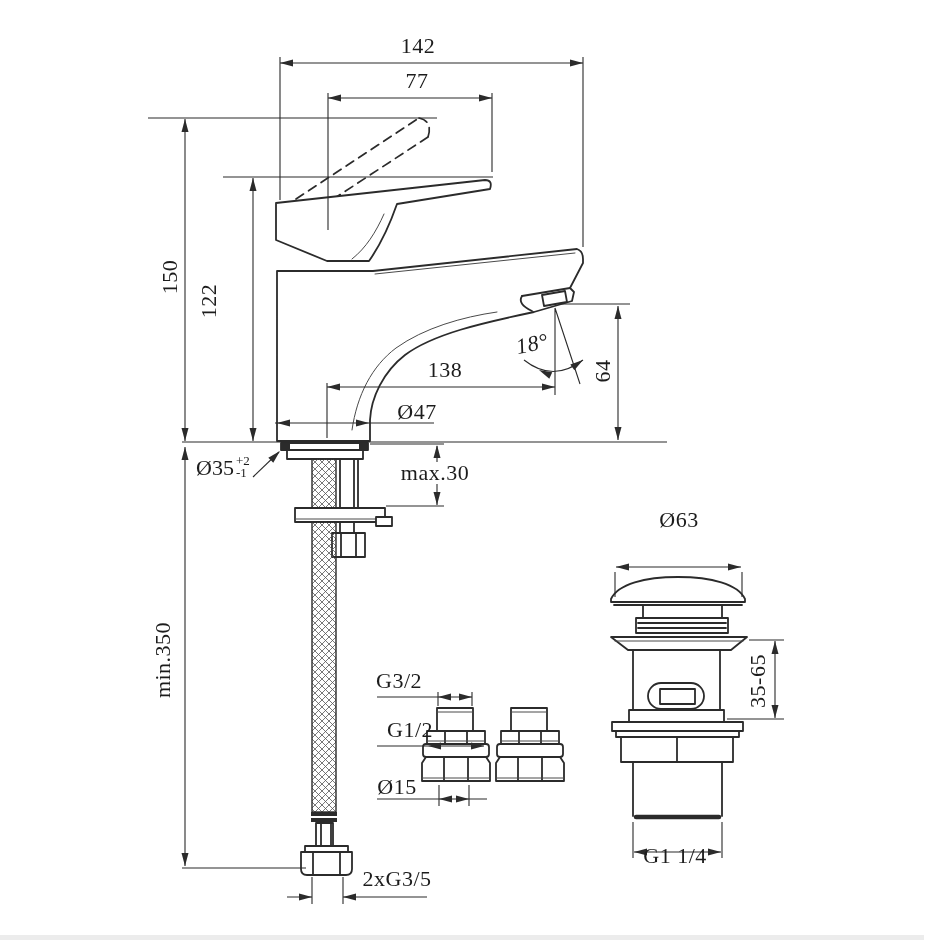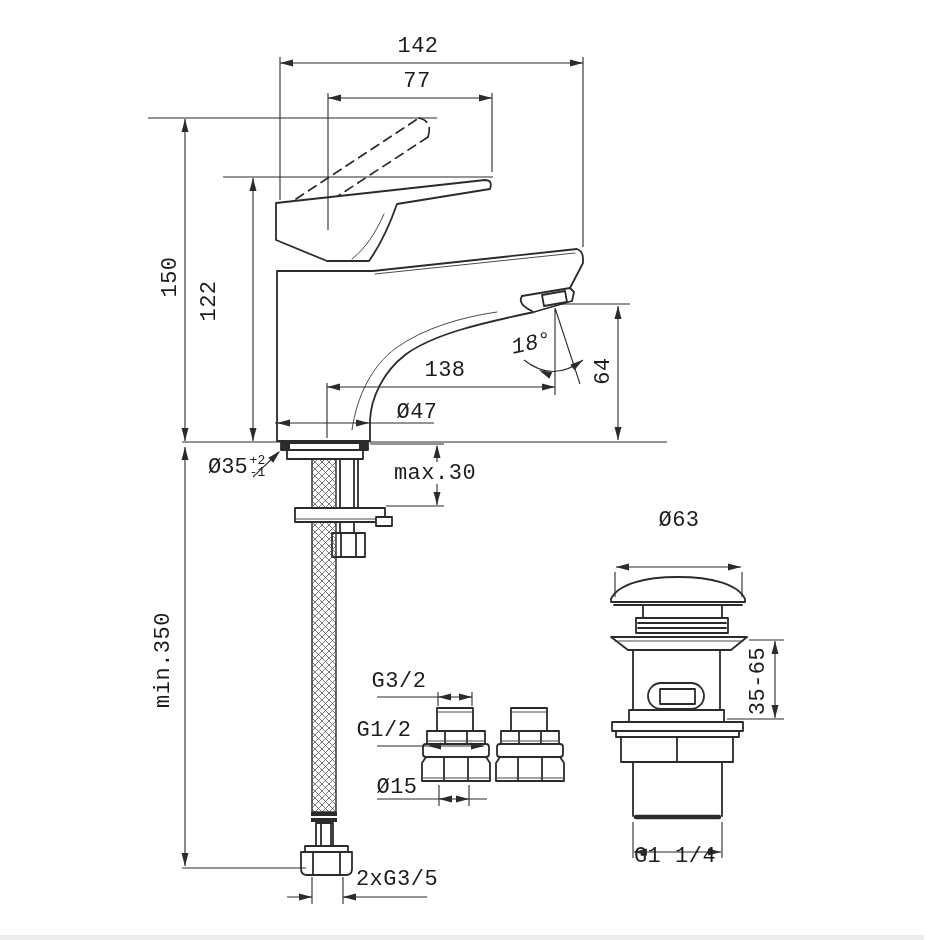--- a/index.html
+++ b/index.html
@@ -1,24 +1,24 @@
 <!DOCTYPE html>
 <html><head>
 <meta charset="utf-8">
 <style>
   html,body{margin:0;padding:0;background:#fff;}
   #stage{position:relative;width:924px;height:940px;background:#ffffff;overflow:hidden;
-         font-family:Liberation Mono, monospace;}
+         font-family:Liberation Serif, serif;}
   #stage svg{position:absolute;left:0;top:0;}
   .labels{position:absolute;left:0;top:0;width:940px;height:940px;pointer-events:none;}
   .lbl{position:absolute;font-size:22px;color:#1c1c1c;white-space:nowrap;
        transform:translate(-50%,-50%);letter-spacing:0.5px;}
   .rot{transform:translate(-50%,-50%) rotate(-90deg);}
   .ital{font-style:italic;transform:translate(-50%,-50%) rotate(-12deg);}
-  .tolwrap{position:absolute;display:flex;align-items:center;margin-left:12px;}
+  .tolwrap{position:absolute;display:flex;align-items:center;}
   .tolmain{font-size:22px;color:#1c1c1c;}
   .tolcol{display:flex;flex-direction:column;font-size:13px;line-height:12px;
           color:#1c1c1c;margin-left:2px;margin-top:-2px;}
   .bottom-strip{position:absolute;left:0;bottom:0;width:940px;height:5px;background:#ececec;}
   
   .p  {fill:#ffffff;stroke:#2b2b2b;stroke-width:1.8;stroke-linejoin:round;stroke-linecap:round;}
   .pn {fill:none;stroke:#2b2b2b;stroke-width:1.8;stroke-linejoin:round;stroke-linecap:round;}
   .pt {fill:none;stroke:#4a4a4a;stroke-width:1;stroke-linecap:round;}
   .d  {fill:none;stroke:#2b2b2b;stroke-width:1.1;}
   .ar {fill:#2b2b2b;stroke:none;}
@@ -239,18 +239,18 @@
       <span>-1</span>
     </span>
   </div>
   <span class="lbl" style="left:435px;top:473px">max.30</span>
   <span class="lbl rot" style="left:163px;top:660px">min.350</span>
   <span class="lbl" style="left:397px;top:879px">2xG3/5</span>
   <span class="lbl" style="left:679px;top:520px">Ø63</span>
   <span class="lbl rot" style="left:758px;top:681px">35-65</span>
   <span class="lbl" style="left:675px;top:856px">G1 1/4</span>
   <span class="lbl" style="left:399px;top:681px">G3/2</span>
-  <span class="lbl" style="left:384px;top:730px">G1/2</span>
+  <span class="lbl" style="left:410px;top:730px">G1/2</span>
   <span class="lbl" style="left:397px;top:787px">Ø15</span>
 </div>
 
 <div class="bottom-strip"></div>
 </div>
 
 </body></html>

